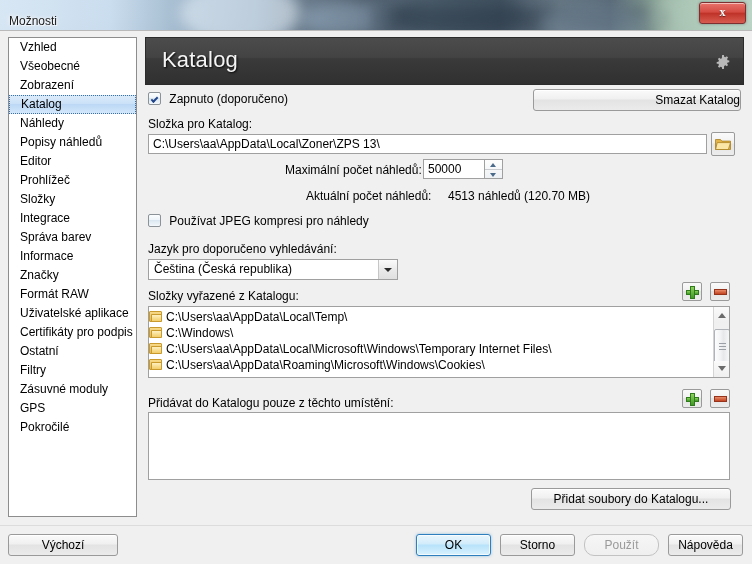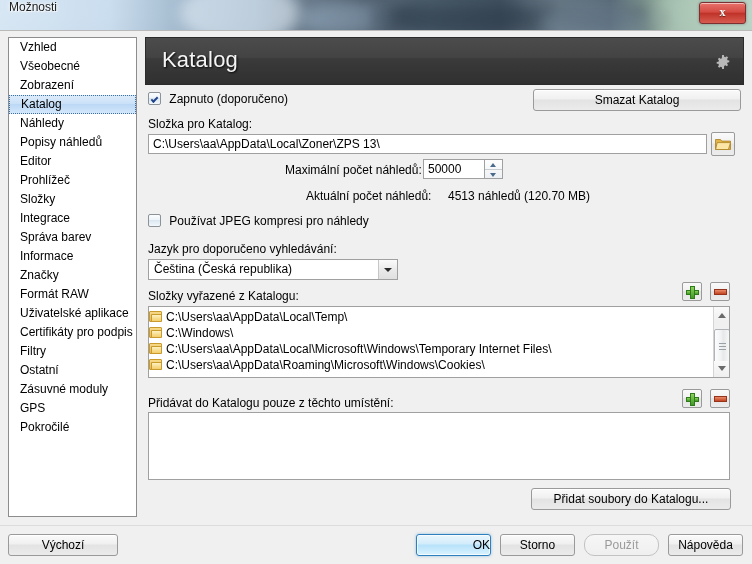--- a/index.html
+++ b/index.html
@@ -27,21 +27,21 @@
     overflow:hidden;
   }
   .titlebar .glassblob{position:absolute;border-radius:50%;filter:blur(7px);}
   .tb-b1{left:180px;top:-18px;width:120px;height:62px;background:rgba(236,244,252,0.55);}
   .tb-b2{left:300px;top:2px;width:90px;height:34px;background:rgba(160,184,206,0.45);}
   .tb-b3{left:395px;top:-10px;width:130px;height:48px;background:rgba(40,56,72,0.35);}
   .tb-b4{left:540px;top:4px;width:110px;height:40px;background:rgba(150,172,188,0.35);}
   .tb-b5{left:648px;top:-12px;width:120px;height:60px;background:rgba(190,216,200,0.5);}
   .tb-dark{position:absolute;left:370px;top:8px;width:300px;height:22px;background:rgba(35,48,62,0.35);filter:blur(6px);}
   .title-text{
-    position:absolute;left:9px;top:0;font-size:12px;color:#1c1c1c;
+    position:absolute;left:9px;top:14px;font-size:12px;color:#1c1c1c;
     text-shadow:0 0 3px rgba(255,255,255,0.95),0 0 6px rgba(255,255,255,0.8),1px 1px 0 rgba(255,255,255,0.6);
     z-index:4;white-space:nowrap;
   }
   .close-btn{
     position:absolute;right:6px;top:2px;width:45px;height:20px;
     border:1px solid #7e3030;border-radius:3px;
     background:linear-gradient(to bottom,#e8736b 0%,#d44b43 45%,#c03329 52%,#d75c50 100%);
     box-shadow:inset 0 1px 0 rgba(255,255,255,0.55),0 0 3px rgba(0,0,0,0.35);
     cursor:pointer;z-index:5;
   }
@@ -117,21 +117,20 @@
     border:1px solid #9a9a9a;border-radius:3px;
     background:linear-gradient(to bottom,#fafafa 0%,#f0f0f0 45%,#e3e3e3 50%,#ebebeb 100%);
     box-shadow:inset 0 1px 0 #fff;cursor:pointer;white-space:nowrap;
   }
   .btn.disabled{color:#9a9a9a;border-color:#c2c2c2;
     background:linear-gradient(to bottom,#f6f6f6,#efefef);box-shadow:none;cursor:default;border-radius:10px;}
   .btn.default{
     border:1px solid #2e7fbe;border-radius:3px;
     background:linear-gradient(to bottom,#eaf6fd 0%,#d2ecfb 45%,#b6e2fa 50%,#d9f2fe 100%);
     box-shadow:inset 0 0 0 1px rgba(255,255,255,0.7),0 0 3px rgba(56,146,205,0.5);
-    text-align:right;
   }
   .iconbtn{
     box-sizing:border-box;border:1px solid #9a9a9a;border-radius:2px;
     background:linear-gradient(to bottom,#fafafa 0%,#f1f1f1 45%,#e5e5e5 50%,#ececec 100%);
     cursor:pointer;position:relative;
   }
 
   
   .combo{
     box-sizing:border-box;height:21px;border:1px solid #a0a0a0;background:#fff;
@@ -241,22 +240,22 @@
       <div class="side-item"><span>Editor</span></div>
       <div class="side-item"><span>Prohlížeč</span></div>
       <div class="side-item"><span>Složky</span></div>
       <div class="side-item"><span>Integrace</span></div>
       <div class="side-item"><span>Správa barev</span></div>
       <div class="side-item"><span>Informace</span></div>
       <div class="side-item"><span>Značky</span></div>
       <div class="side-item"><span>Formát RAW</span></div>
       <div class="side-item"><span>Uživatelské aplikace</span></div>
       <div class="side-item"><span>Certifikáty pro podpis</span></div>
+      <div class="side-item"><span>Ostatní</span></div>
       <div class="side-item"><span>Filtry</span></div>
-      <div class="side-item"><span>Ostatní</span></div>
       <div class="side-item"><span>Zásuvné moduly</span></div>
       <div class="side-item"><span>GPS</span></div>
       <div class="side-item"><span>Pokročilé</span></div>
     </div>
 
     <div class="panel">
 
       <div class="hdr">
         <div class="hdr-title">Katalog</div>
         <div class="gear">
@@ -264,21 +263,21 @@
             <path fill="#b8b8b8" d="M8 5.2a2.8 2.8 0 1 0 0 5.6 2.8 2.8 0 0 0 0-5.6zm0 1.5a1.3 1.3 0 1 1 0 2.6 1.3 1.3 0 0 1 0-2.6z"></path>
             <path fill="#b8b8b8" d="M7.1 1h1.8l.25 1.7 1.25.52 1.4-1 1.27 1.27-1 1.4.52 1.25 1.7.25v1.8l-1.7.25-.52 1.25 1 1.4-1.27 1.27-1.4-1-1.25.52L8.9 15H7.1l-.25-1.7-1.25-.52-1.4 1-1.27-1.27 1-1.4-.52-1.25L1.7 9.7V7.9l1.7-.25.52-1.25-1-1.4L4.19 3.73l1.4 1 1.25-.52z"></path>
           </svg>
         </div>
       </div>
 
       <div class="row" style="position:absolute;left:3px;top:55px;">
         <span class="cb checked"></span>
         <span class="lbl" style="margin-left:5px;">Zapnuto (doporučeno)</span>
       </div>
-      <div class="btn" style="position:absolute;left:388px;top:52px;width:208px;height:22px;line-height:20px;">Smazat Katalog</div>
+      <div class="btn" style="position:absolute;left:388px;top:52px;width:208px;height:22px;line-height:20px;text-align:right;">Smazat Katalog</div>
 
       <div class="lbl" style="position:absolute;left:3px;top:80px;">Složka pro Katalog:</div>
       <div class="tinput" style="position:absolute;left:3px;top:97px;width:559px;">C:\Users\aa\AppData\Local\Zoner\ZPS 13\</div>
       <div class="iconbtn" style="position:absolute;left:566px;top:95px;width:24px;height:24px;">
         <span>
           <svg width="16" height="14" viewBox="0 0 16 14" style="position:absolute;left:3px;top:4px;">
             <path fill="#e3b44a" stroke="#a9801f" stroke-width="0.8" d="M0.5 2.5h5l1.3 1.6h8.7v8.4H0.5z"></path>
             <path fill="#fbe6a8" stroke="#a9801f" stroke-width="0.8" d="M2.2 5.6h13.3l-2.1 6.9H0.6z"></path>
           </svg>
         </span>

